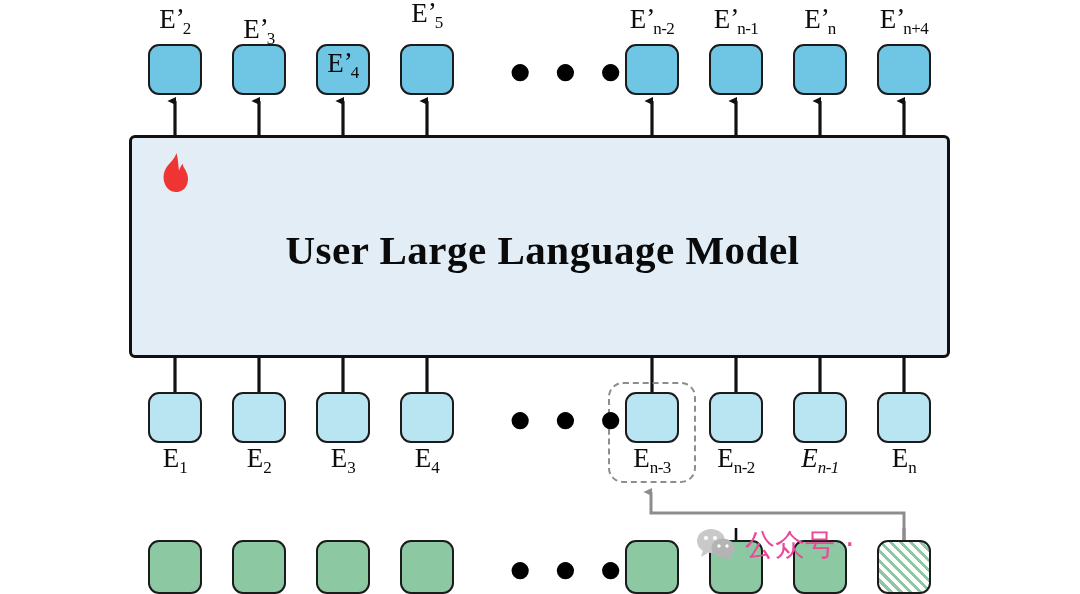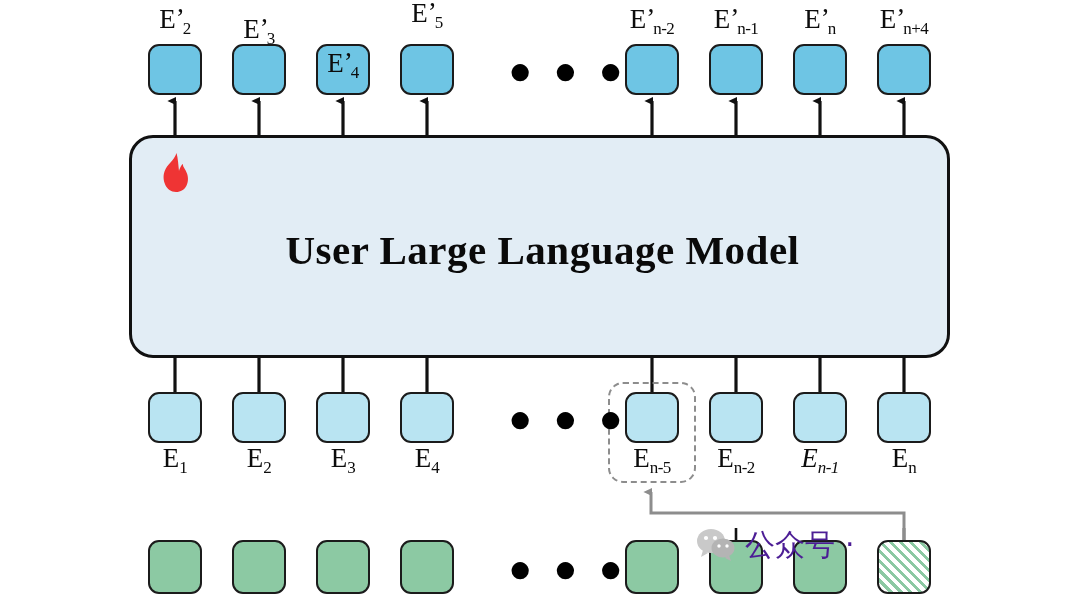--- a/index.html
+++ b/index.html
@@ -79,21 +79,21 @@
   
   #llm-box {
     position: absolute;
     left: 129px;
     top: 135px;
     width: 821px;
     height: 223px;
     box-sizing: border-box;
     background: #e2edf5;
     border: 3px solid #111111;
-    border-radius: 24px;
+    border-radius: 6px;
   }
   #llm-title {
     position: absolute;
     left: 0;
     top: 0;
     width: 821px;
     height: 223px;
     display: flex;
     align-items: center;
     justify-content: center;
@@ -122,21 +122,21 @@
     border-radius: 15px;
   }
   
   #watermark {
     position: absolute;
     left: 696px;
     top: 528px;
     display: flex;
     align-items: center;
     gap: 9px;
-    color: #4c1d95;
+    color: #ec4899;
     font-family: "DejaVu Sans", "Liberation Sans", sans-serif;
     font-size: 30px;
     line-height: 1;
     white-space: nowrap;
     pointer-events: none;
   }
   #watermark .wm-sep { padding: 0 1px; }
 </style>
 </head>
 <body>
@@ -245,21 +245,21 @@
   <div class="lbl" style="left:219px;top:445px;width:80px;">
     <span>E</span><span class="sub">2</span>
   </div>
   <div class="lbl" style="left:303px;top:445px;width:80px;">
     <span>E</span><span class="sub">3</span>
   </div>
   <div class="lbl" style="left:387px;top:445px;width:80px;">
     <span>E</span><span class="sub">4</span>
   </div>
   <div class="lbl" style="left:608px;top:445px;width:88px;">
-    <span>E</span><span class="sub">n-5</span>
+    <span>E</span><span class="sub">n-3</span>
   </div>
   <div class="lbl" style="left:692px;top:445px;width:88px;">
     <span>E</span><span class="sub">n-2</span>
   </div>
   <div class="lbl" style="left:776px;top:445px;width:88px;font-style:italic;">
     <span>E</span><span class="sub">n-1</span>
   </div>
   <div class="lbl" style="left:864px;top:445px;width:80px;">
     <span>E</span><span class="sub">n</span>
   </div>

